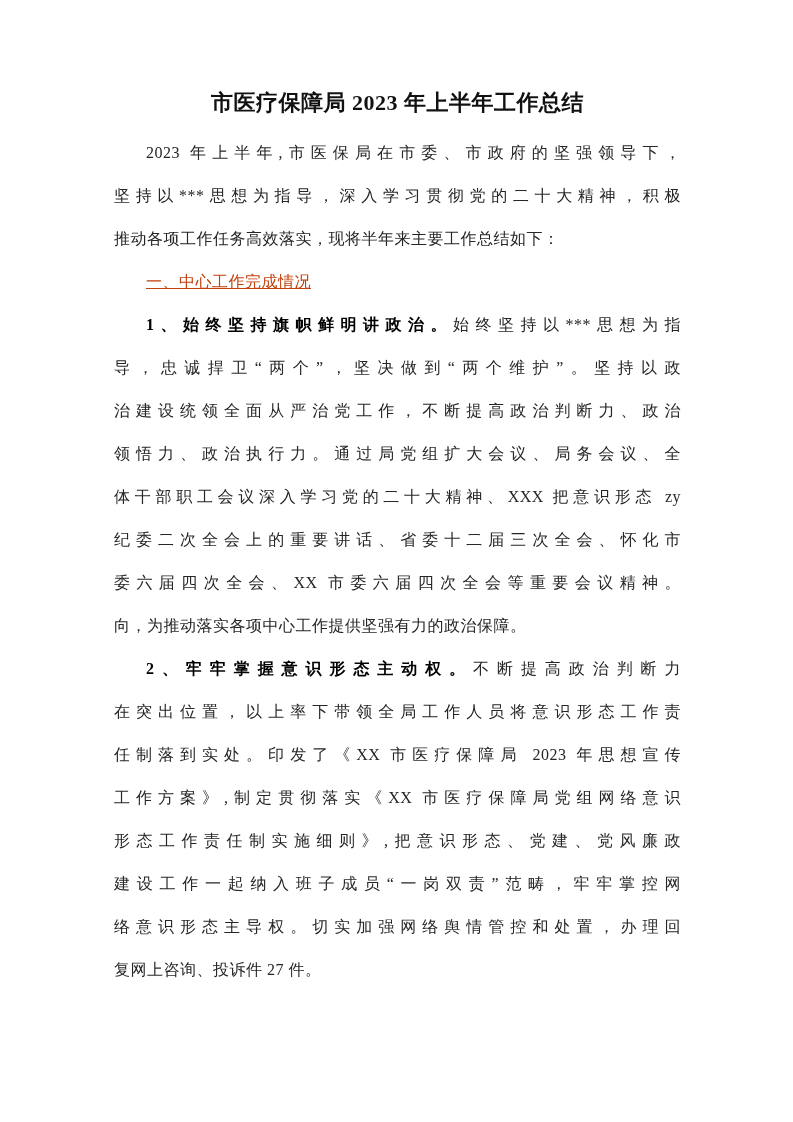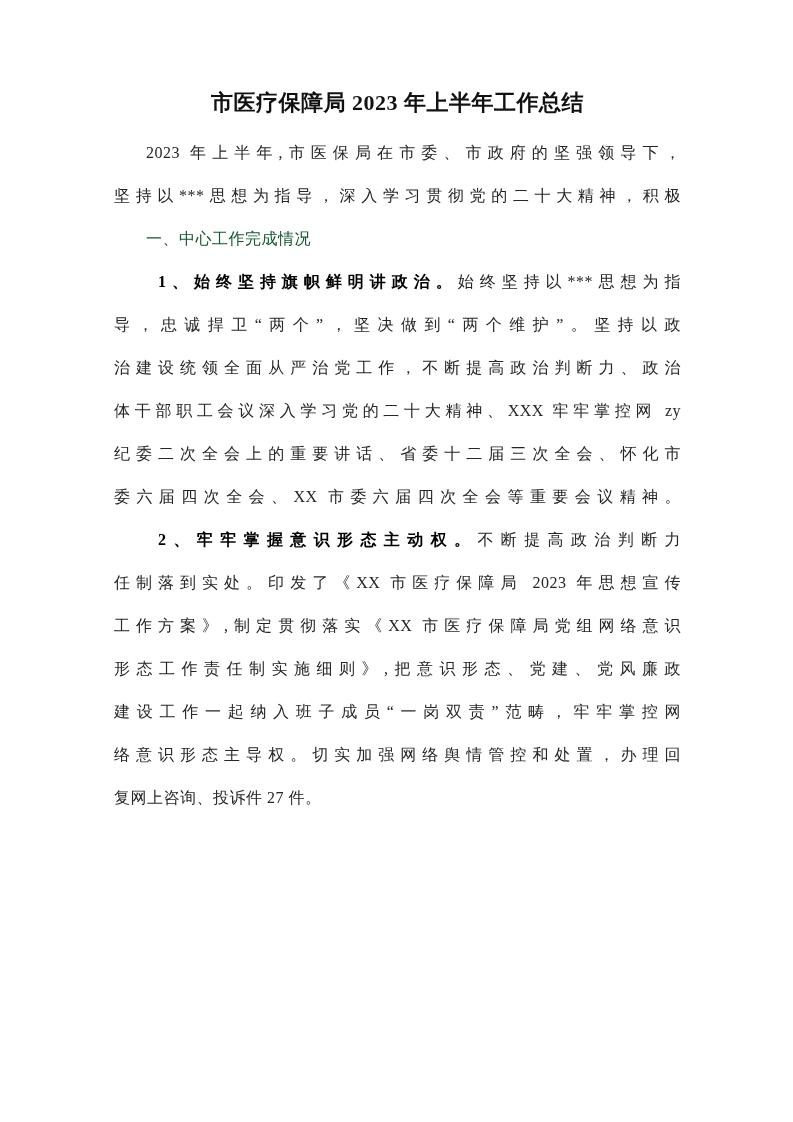--- a/index.html
+++ b/index.html
@@ -35,49 +35,53 @@
     height: 43px;
     text-align: justify;
     text-align-last: justify;
     letter-spacing: 0.5px;
   }
   .line.indent { text-indent: 2em; }
   .line.last { text-align-last: left; }
   .seg-bold {
     font-weight: 700;
     color: #000000;
-    margin-left: 12px;
   }
   .block.heading .line {
-    color: #14532d;
+    color: #c2410c;
+    text-decoration: underline;
   }
 </style>
 </head>
 <body>
 
 <main class="page">
   <h1 class="doc-title">市医疗保障局 2023 年上半年工作总结</h1>
   <div id="doc-body">
       <div class="block paragraph">
         <div class="line indent"><span>2023 年上半年,市医保局在市委、市政府的坚强领导下，</span></div>
         <div class="line"><span>坚持以***思想为指导，深入学习贯彻党的二十大精神，积极</span></div>
+        <div class="line last"><span>推动各项工作任务高效落实，现将半年来主要工作总结如下：</span></div>
       </div>
       <div class="block heading">
         <div class="line indent last"><span>一、中心工作完成情况</span></div>
       </div>
       <div class="block paragraph">
         <div class="line indent"><span class="seg-bold">1、始终坚持旗帜鲜明讲政治。</span><span>始终坚持以***思想为指</span></div>
         <div class="line"><span>导，忠诚捍卫“两个”，坚决做到“两个维护”。坚持以政</span></div>
         <div class="line"><span>治建设统领全面从严治党工作，不断提高政治判断力、政治</span></div>
-        <div class="line"><span>体干部职工会议深入学习党的二十大精神、XXX 牢牢掌控网 zy</span></div>
+        <div class="line"><span>领悟力、政治执行力。通过局党组扩大会议、局务会议、全</span></div>
+        <div class="line"><span>体干部职工会议深入学习党的二十大精神、XXX 把意识形态 zy</span></div>
         <div class="line"><span>纪委二次全会上的重要讲话、省委十二届三次全会、怀化市</span></div>
         <div class="line"><span>委六届四次全会、XX 市委六届四次全会等重要会议精神。</span></div>
+        <div class="line last"><span>向，为推动落实各项中心工作提供坚强有力的政治保障。</span></div>
       </div>
       <div class="block paragraph">
         <div class="line indent"><span class="seg-bold">2、牢牢掌握意识形态主动权。</span><span>不断提高政治判断力</span></div>
+        <div class="line"><span>在突出位置，以上率下带领全局工作人员将意识形态工作责</span></div>
         <div class="line"><span>任制落到实处。印发了《XX 市医疗保障局 2023 年思想宣传</span></div>
         <div class="line"><span>工作方案》,制定贯彻落实《XX 市医疗保障局党组网络意识</span></div>
         <div class="line"><span>形态工作责任制实施细则》,把意识形态、党建、党风廉政</span></div>
         <div class="line"><span>建设工作一起纳入班子成员“一岗双责”范畴，牢牢掌控网</span></div>
         <div class="line"><span>络意识形态主导权。切实加强网络舆情管控和处置，办理回</span></div>
         <div class="line last"><span>复网上咨询、投诉件 27 件。</span></div>
       </div>
     </div>
 </main>
 

